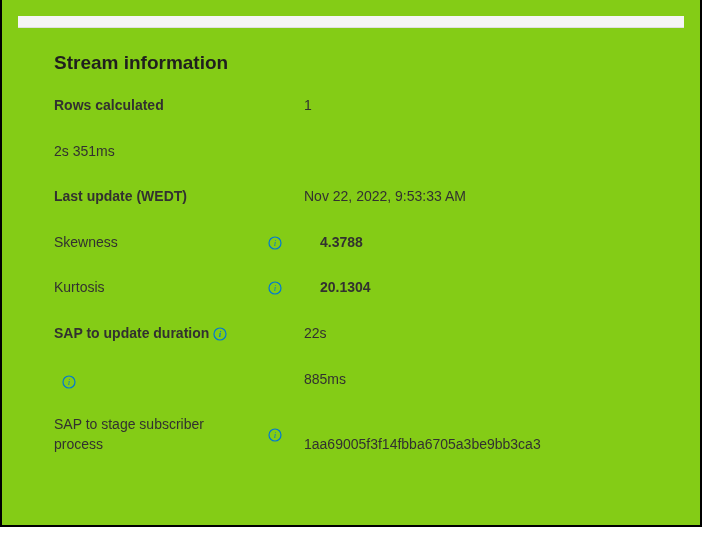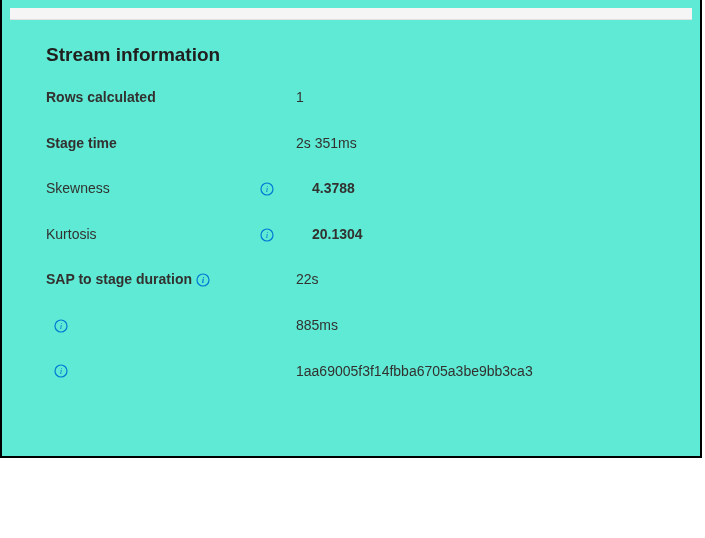--- a/index.html
+++ b/index.html
@@ -12,41 +12,41 @@
       background: #fff;
       color: #323130;
       width: 705px;
       height: 538px;
       position: relative;
     }
     .container {
       border: 2px solid #000;
       border-top: none;
       width: 702px;
-      height: 458px;
-      padding: 8px;
-      background: #5eead4;
+      height: 527px;
+      padding: 16px;
+      background: #84cc16;
     }
     .top-bar {
       height: 12px;
       background: #f5f5f5;
       border-bottom: 1px solid #e0e0e0;
     }
     .content {
       padding: 24px 36px 10px 36px;
     }
     .section-title {
       font-size: 19px;
       font-weight: 700;
       color: #201f1e;
       margin-bottom: 22px;
     }
     .info-row {
       display: flex;
-      align-items: center;
+      align-items: flex-end;
       margin-bottom: 26px;
     }
     .label-col {
       width: 250px;
       display: flex;
       align-items: center;
       font-size: 14px;
       font-weight: 600;
       color: #323130;
     }
@@ -108,26 +108,29 @@
 
     <div class="info-row">
       <div class="label-col">
         <span class="label-text">Rows calculated</span>
       </div>
       <div class="value-col">1</div>
     </div>
 
 
     <div class="info-row">
-      <div class="label-col">
-        <span class="label-text">Stage time</span>
-      </div>
       <div class="value-col">2s 351ms</div>
     </div>
 
+    <div class="info-row">
+      <div class="label-col">
+        <span class="label-text">Last update (WEDT)</span>
+      </div>
+      <div class="value-col">Nov 22, 2022, 9:53:33 AM</div>
+    </div>
 
     <div class="info-row">
       <div class="label-col-icon-right">
         <span class="label-text">Skewness</span>
         <span class="info-icon">
           <svg viewBox="0 0 14 14">
               <circle cx="7" cy="7" r="6"></circle>
               <text x="7" y="10" text-anchor="middle">i</text>
             </svg>
         </span>
@@ -143,21 +146,21 @@
               <circle cx="7" cy="7" r="6"></circle>
               <text x="7" y="10" text-anchor="middle">i</text>
             </svg>
         </span>
       </div>
       <div class="value-col value-indent">20.1304</div>
     </div>
 
     <div class="info-row">
       <div class="label-col">
-        <span class="label-text">SAP to stage duration</span>
+        <span class="label-text">SAP to update duration</span>
         <span class="info-icon" style="margin-left:4px">
           <svg viewBox="0 0 14 14">
               <circle cx="7" cy="7" r="6"></circle>
               <text x="7" y="10" text-anchor="middle">i</text>
             </svg>
         </span>
       </div>
       <div class="value-col">22s</div>
     </div>
 
@@ -168,20 +171,21 @@
               <circle cx="7" cy="7" r="6"></circle>
               <text x="7" y="10" text-anchor="middle">i</text>
             </svg>
         </span>
       </div>
       <div class="value-col">885ms</div>
     </div>
 
     <div class="info-row" style="margin-bottom:0">
       <div class="label-col-icon-right">
+        <span class="label-text">SAP to stage subscriber process</span>
         <span class="info-icon">
           <svg viewBox="0 0 14 14">
               <circle cx="7" cy="7" r="6"></circle>
               <text x="7" y="10" text-anchor="middle">i</text>
             </svg>
         </span>
       </div>
       <div class="value-col">1aa69005f3f14fbba6705a3be9bb3ca3</div>
     </div>
 

